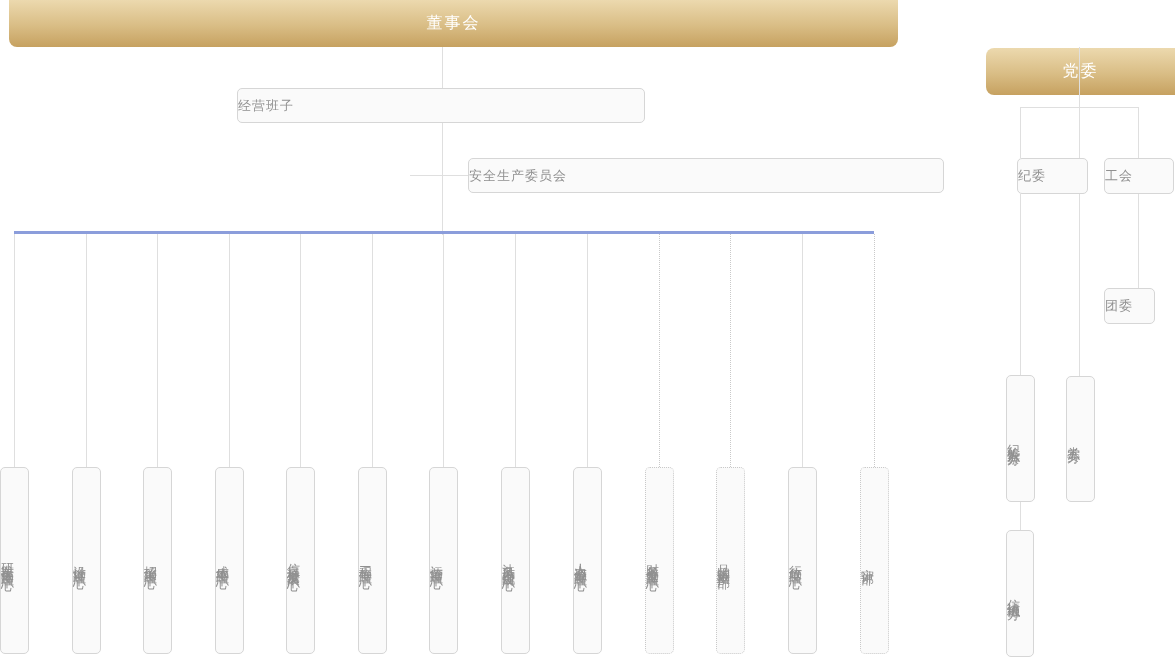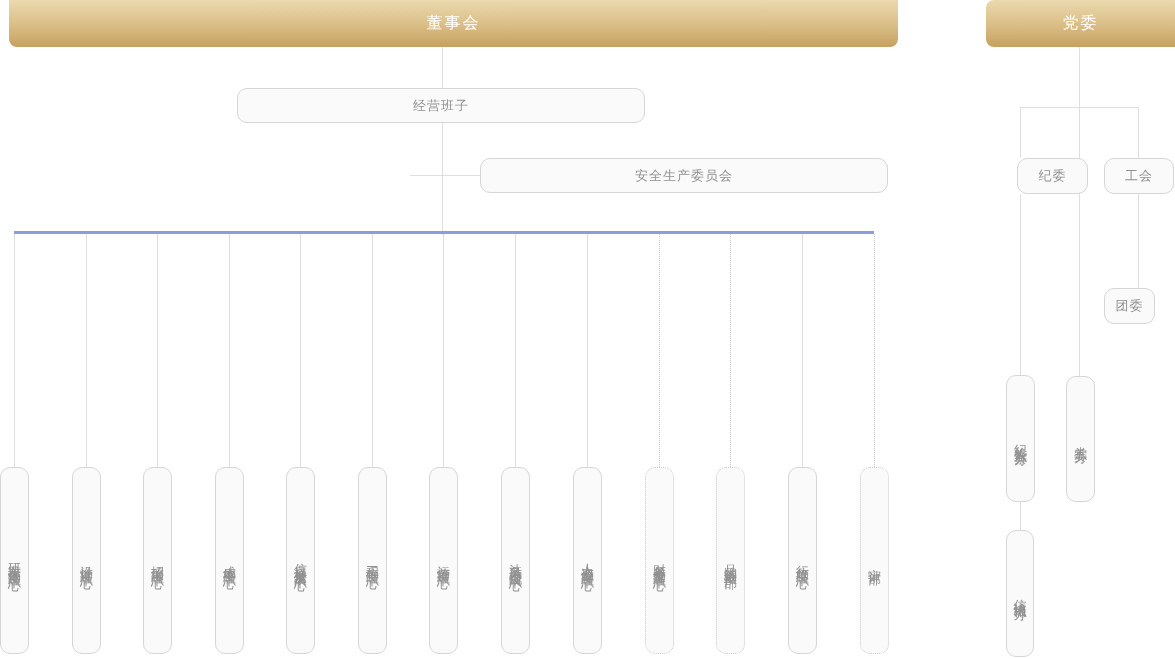--- a/index.html
+++ b/index.html
@@ -20,35 +20,34 @@
     height: 47px;
     background: linear-gradient(180deg, #ecd9ae 0%, #d9bd85 55%, #c6a160 100%);
     color: #ffffff;
     font-size: 16px;
     letter-spacing: 2px;
     display: flex;
     align-items: center;
     justify-content: center;
   }
   .gold-bar.board { left: 9px; width: 889px; border-radius: 0 0 8px 8px; }
-  .gold-bar.party { left: 986px; width: 189px; border-radius: 8px 0 0 8px; }
+  .gold-bar.party { left: 986px; width: 189px; border-radius: 8px 0 0 8px; margin-top: 48px; }
 
   
   .box {
     position: absolute;
     box-sizing: border-box;
     background: #fafafa;
     border: 1px solid #d6d6d6;
-    border-radius: 10px;
+    border-radius: 5px;
     color: #909090;
     font-size: 13px;
     letter-spacing: 1px;
     display: flex;
     align-items: center;
-    justify-content: center;
   }
   .box.dotted { border: 1px dotted #c9c9c9; }
 
   
   .vtext {
     writing-mode: vertical-rl;
     text-orientation: upright;
     letter-spacing: 2px;
     line-height: 1;
   }
@@ -79,21 +78,21 @@
 
   <div class="vline" style="left:442px; top:47px; height:41px;"></div>
 
   <div class="box" style="left:237px; top:88px; width:408px; height:35px;">
     <span>经营班子</span>
   </div>
 
   <div class="vline" style="left:442px; top:123px; height:112px;"></div>
   <div class="hline" style="left:410px; top:175px; width:70px;"></div>
 
-  <div class="box" style="left:480px; top:158px; width:408px; height:35px;">
+  <div class="box" style="left:468px; top:158px; width:476px; height:35px;">
     <span>安全生产委员会</span>
   </div>
 
   <div class="blue-divider"></div>
 
   <div class="vline" style="left:14px;  top:234px; height:233px;"></div>
   <div class="vline" style="left:86px;  top:234px; height:233px;"></div>
   <div class="vline" style="left:157px; top:234px; height:233px;"></div>
   <div class="vline" style="left:229px; top:234px; height:233px;"></div>
   <div class="vline" style="left:300px; top:234px; height:233px;"></div>

